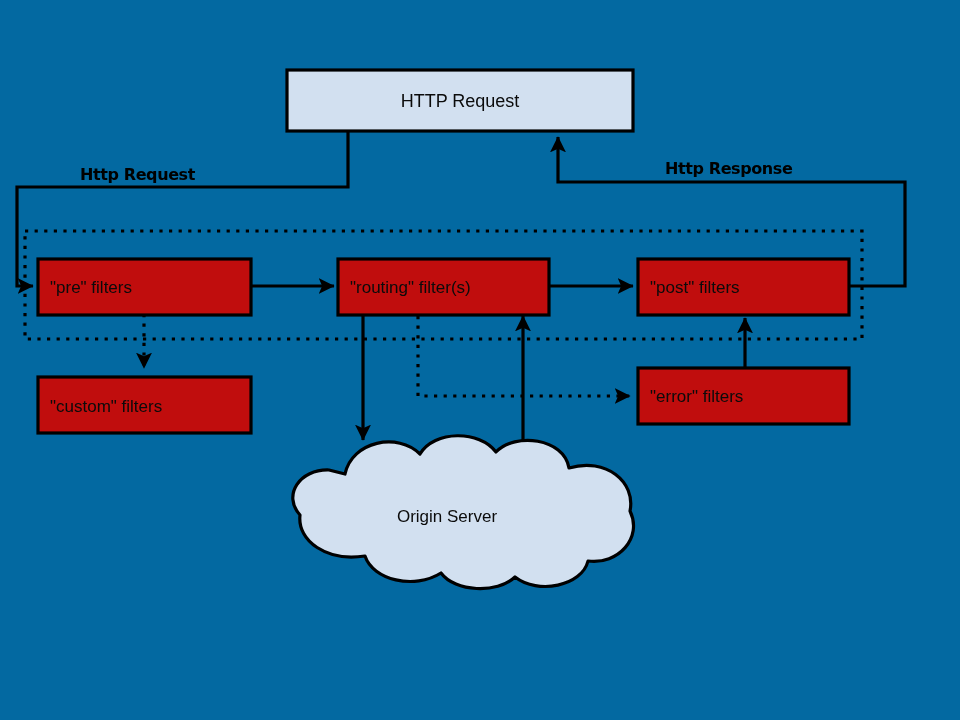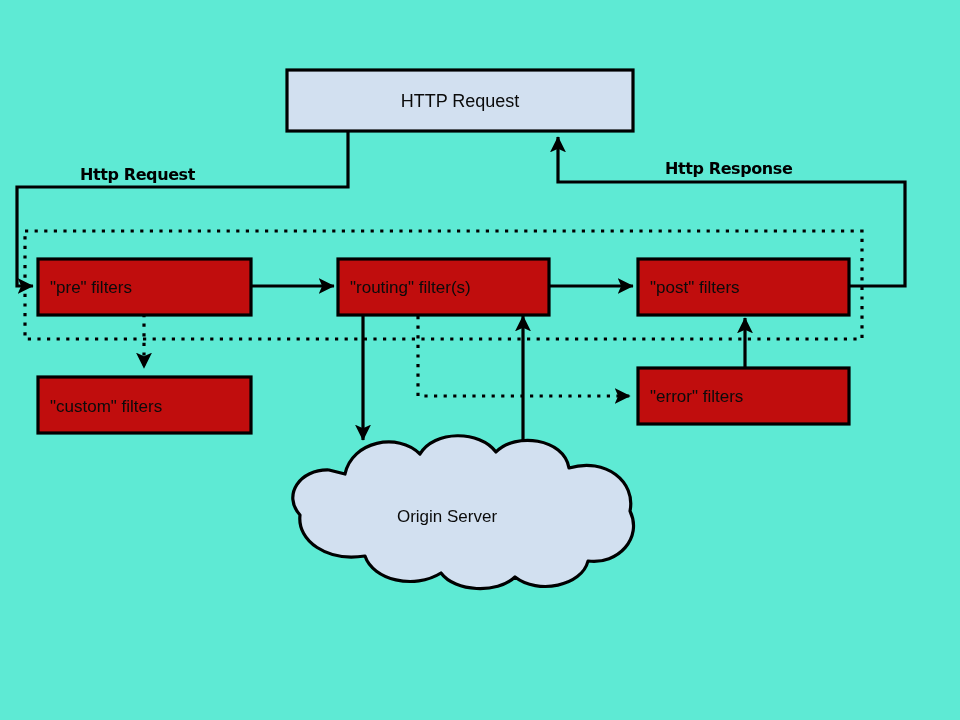--- a/index.html
+++ b/index.html
@@ -4,21 +4,21 @@
 <style>
   html, body {
     margin: 0;
     padding: 0;
     background: #4d6670;
   }
   #stage {
     position: relative;
     width: 960px;
     height: 720px;
-    background: #5eead4;
+    background: #0369a1;
     overflow: hidden;
     font-family: "Liberation Sans", sans-serif;
   }
   #diagram-svg {
     position: absolute;
     left: 0;
     top: 0;
     width: 960px;
     height: 720px;
   }

